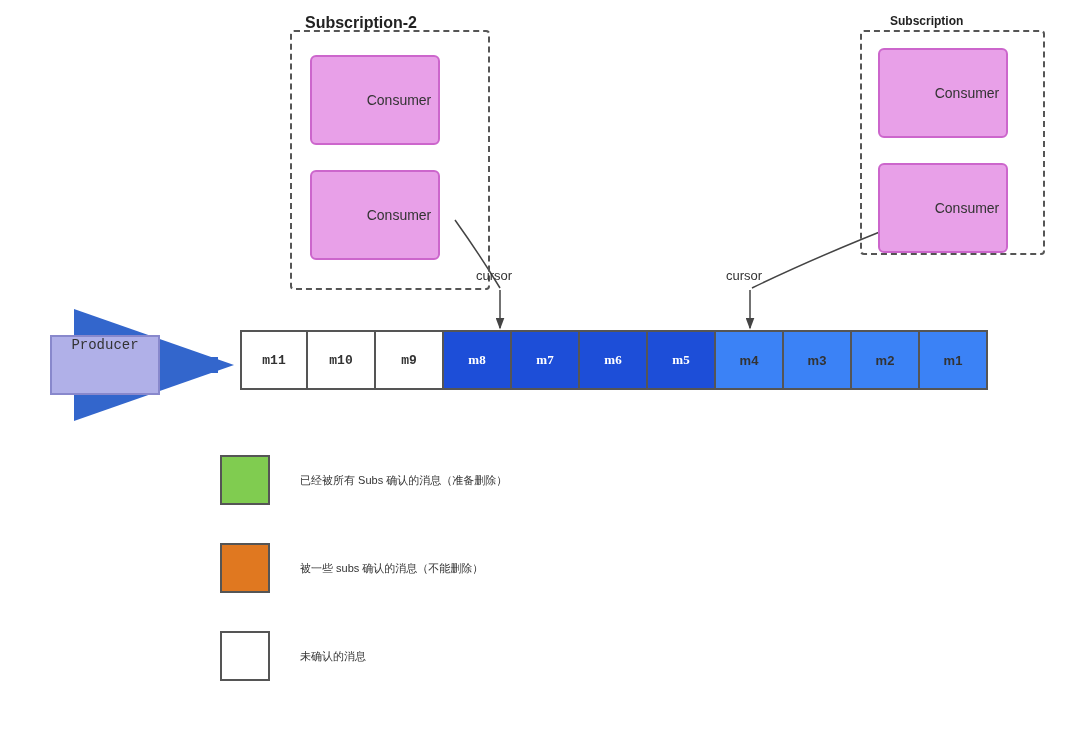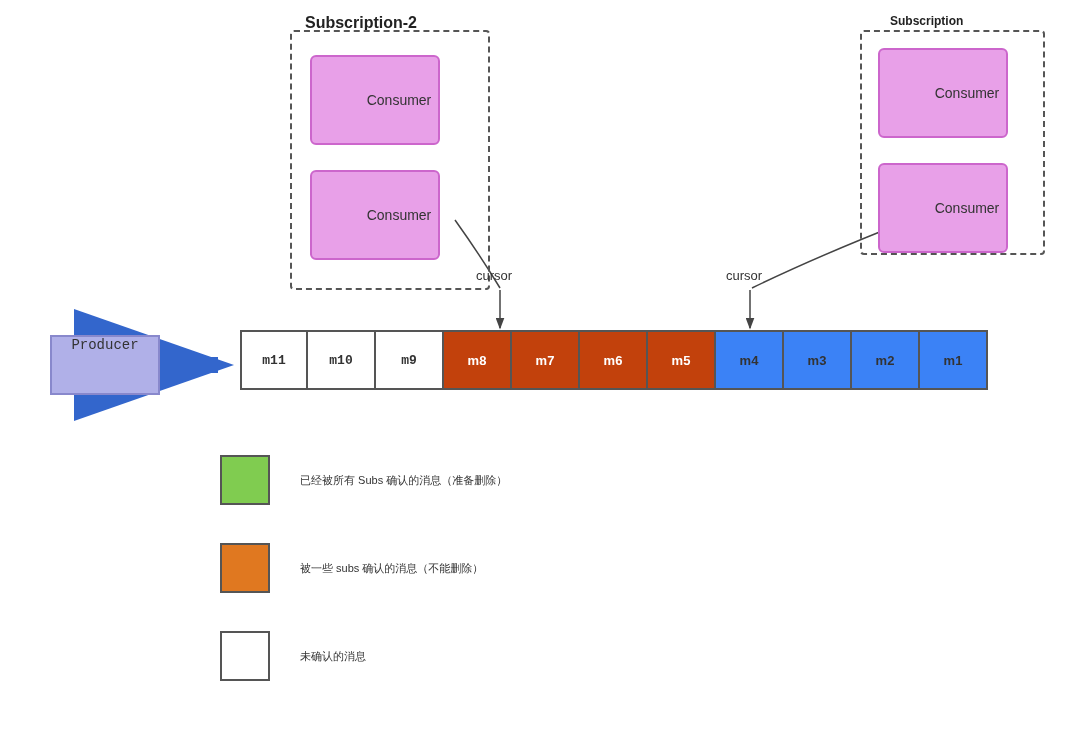--- a/index.html
+++ b/index.html
@@ -107,21 +107,21 @@
       justify-content: center;
       font-size: 13px;
       font-weight: 600;
       color: #333;
       border-left-width: 0;
     }
     .msg-cell:first-child {
       border-left-width: 2px;
     }
     .msg-white { background: #ffffff; font-family: Liberation Mono, monospace; }
-    .msg-orange { background: #c2410c; color: #fff; }
+    .msg-orange { background: #1d4ed8; color: #fff; font-family: Liberation Serif, serif; }
     .msg-green { background: #3b82f6; }
 
     
     .cursor-label {
       position: absolute;
       font-size: 13px;
       color: #333;
     }
 
     

